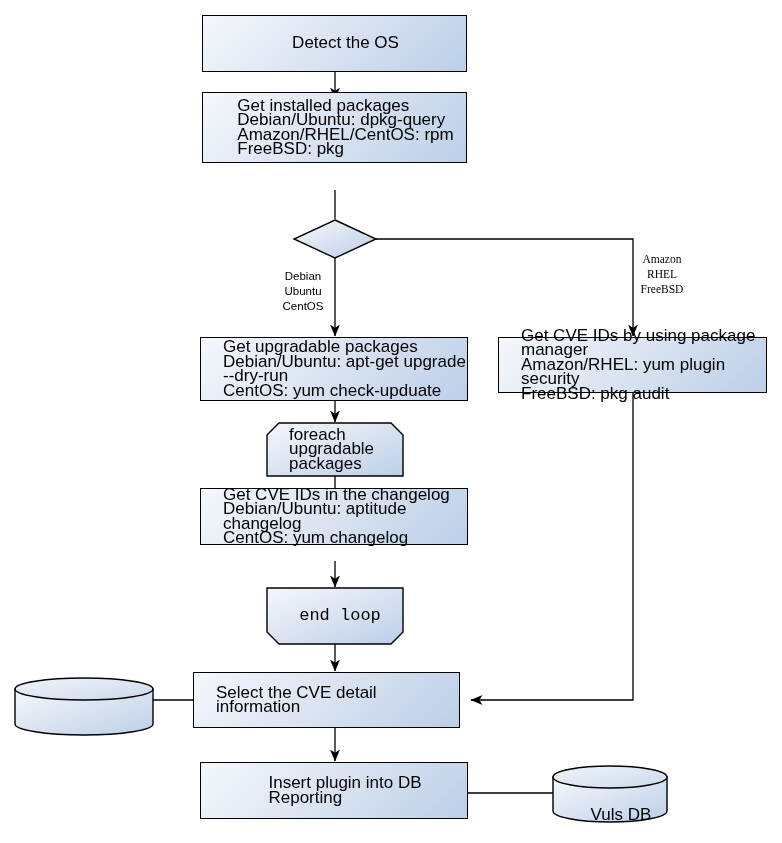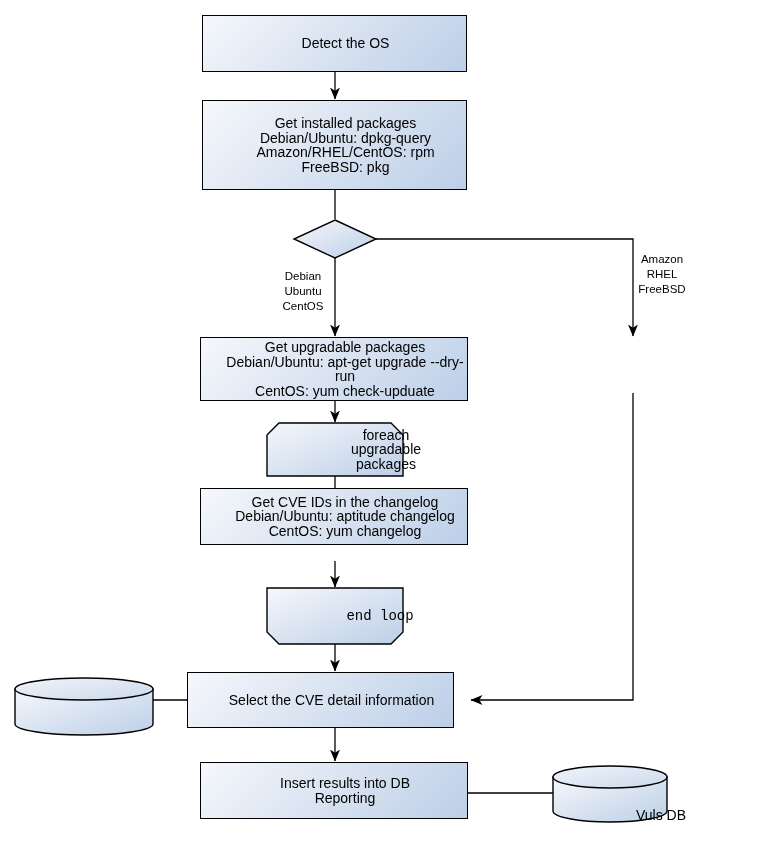--- a/index.html
+++ b/index.html
@@ -4,28 +4,28 @@
 <style>
   html,body{margin:0;padding:0;background:#ffffff;}
   .canvas{
     position:relative;width:782px;height:843px;background:#ffffff;
     font-family:"Liberation Sans","DejaVu Sans",sans-serif;color:#000;
     overflow:hidden;
   }
   svg.layer{position:absolute;left:0;top:0;width:782px;height:843px;}
   .node{
     position:absolute;display:flex;align-items:center;justify-content:center;
-    text-align:center;font-size:14px;line-height:14.5px;white-space:pre-line;
+    font-size:17px;line-height:14.5px;white-space:pre-line;
     box-sizing:border-box;color:#000;padding-left:22px;
   }
   .rect{
     border:1.4px solid #000000;
     background:linear-gradient(135deg,#f5f8fc 0%,#dce5f2 45%,#bccfe8 100%);
   }
-  .free{background:transparent;border:none;margin-left:40px;}
+  .free{background:transparent;border:none;}
   .edge-label{
     position:absolute;text-align:center;font-size:11.5px;line-height:15px;
     white-space:pre-line;color:#000;
   }
 </style>
 </head>
 <body>
 
 <div class="canvas">
 
@@ -66,48 +66,51 @@
 
     <path d="M15,689 v35 a69,11 0 0 0 138,0 v-35 z" fill="url(#gradShape)" stroke="#000" stroke-width="1.4"></path>
     <ellipse cx="84" cy="689" rx="69" ry="11" fill="url(#gradTop)" stroke="#000" stroke-width="1.4"></ellipse>
 
     <path d="M553,777 v34 a57,11 0 0 0 114,0 v-34 z" fill="url(#gradShape)" stroke="#000" stroke-width="1.4"></path>
     <ellipse cx="610" cy="777" rx="57" ry="11" fill="url(#gradTop)" stroke="#000" stroke-width="1.4"></ellipse>
   </svg>
 
   <div class="node rect" style="left:202px;top:15px;width:265px;height:57px;">Detect the OS</div>
 
-  <div class="node rect" style="left:202px;top:100px;width:265px;height:90px;">Get installed packages
+  <div class="node rect" style="left:202px;top:92px;width:265px;height:71px;">Get installed packages
 Debian/Ubuntu: dpkg-query
 Amazon/RHEL/CentOS: rpm
 FreeBSD: pkg</div>
 
   <div class="node rect" style="left:200px;top:337px;width:268px;height:64px;">Get upgradable packages
 Debian/Ubuntu: apt-get upgrade --dry-run
 CentOS: yum check-upduate</div>
 
+  <div class="node rect" style="left:498px;top:337px;width:269px;height:56px;">Get CVE IDs by using package manager
+Amazon/RHEL: yum plugin security
+FreeBSD: pkg audit</div>
 
   <div class="node rect" style="left:200px;top:488px;width:268px;height:57px;">Get CVE IDs in the changelog
 Debian/Ubuntu: aptitude changelog
 CentOS: yum changelog</div>
 
-  <div class="node rect" style="left:187px;top:672px;width:267px;height:56px;">Select the CVE detail information</div>
+  <div class="node rect" style="left:193px;top:672px;width:267px;height:56px;">Select the CVE detail information</div>
 
-  <div class="node rect" style="left:200px;top:762px;width:268px;height:57px;">Insert results into DB
+  <div class="node rect" style="left:200px;top:762px;width:268px;height:57px;">Insert plugin into DB
 Reporting</div>
 
   <div class="node free" style="left:267px;top:423px;width:136px;height:53px;">foreach
 upgradable packages</div>
 
   <div class="node free" style="left:267px;top:588px;width:124px;height:56px;font-family:Liberation Mono, monospace;">end loop</div>
 
 
   <div class="node free" style="left:553px;top:788px;width:114px;height:54px;">Vuls DB</div>
 
   <div class="edge-label" style="left:276px;top:269px;width:54px;">Debian
 Ubuntu
 CentOS</div>
 
-  <div class="edge-label" style="left:634px;top:252px;width:56px;">Amazon
+  <div class="edge-label" style="left:634px;top:252px;width:56px;font-family:Liberation Serif, serif;">Amazon
 RHEL
 FreeBSD</div>
 
 </div>
 
 </body></html>

